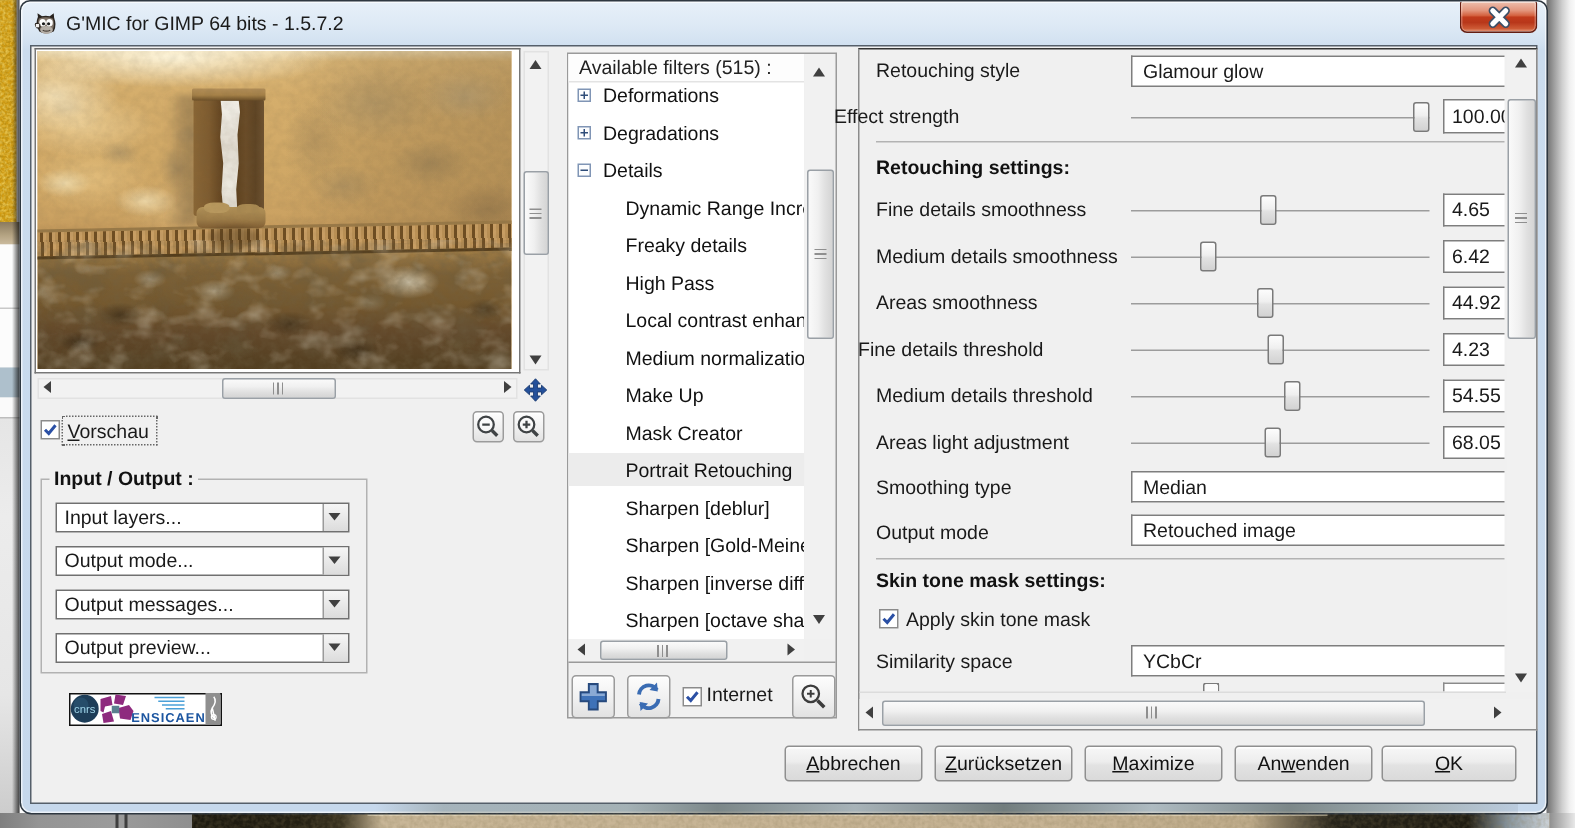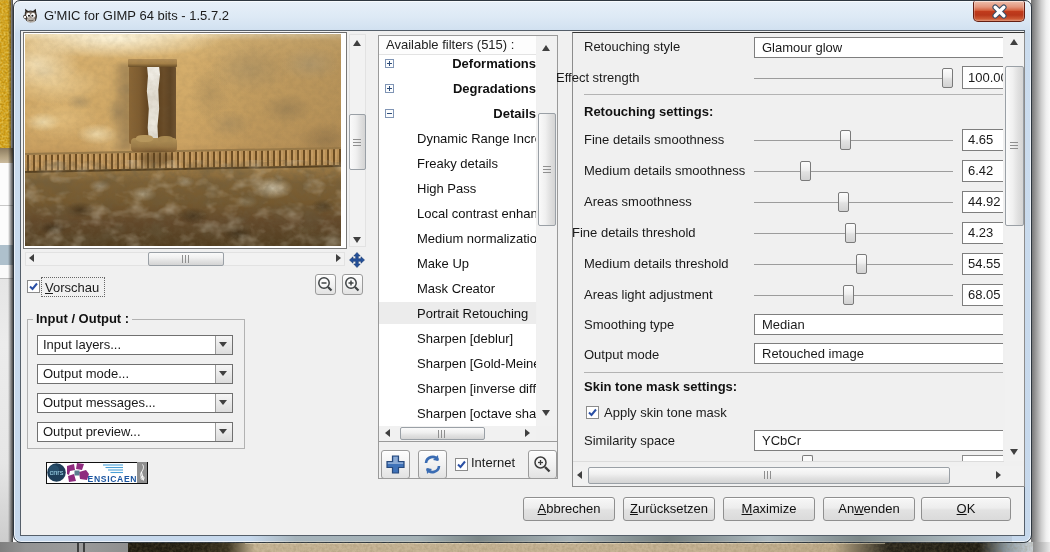--- a/index.html
+++ b/index.html
@@ -19,21 +19,21 @@
 .thumb{position:absolute;border:1px solid #9aa0a6;border-radius:2px;background:linear-gradient(90deg,#fafafa 0%,#f0f0f0 40%,#e0e0e0 70%,#d4d4d4 100%);}
 .thumbH{position:absolute;border:1px solid #9aa0a6;border-radius:2px;background:linear-gradient(180deg,#fafafa 0%,#f0f0f0 40%,#e0e0e0 70%,#d4d4d4 100%);}
 .track{position:absolute;background:#f2f2f2;border:1px solid #e2e2e2;}
 .tU{position:absolute;width:0;height:0;border-left:5px solid transparent;border-right:5px solid transparent;border-bottom:6px solid #404040;}
 .tD{position:absolute;width:0;height:0;border-left:5px solid transparent;border-right:5px solid transparent;border-top:6px solid #404040;}
 .tL{position:absolute;width:0;height:0;border-top:5px solid transparent;border-bottom:5px solid transparent;border-right:6px solid #404040;}
 .tR{position:absolute;width:0;height:0;border-top:5px solid transparent;border-bottom:5px solid transparent;border-left:6px solid #404040;}
 .gripV{position:absolute;width:8px;height:8px;background:repeating-linear-gradient(180deg,#8f8f8f 0 1px,transparent 1px 3px);}
 .gripH{position:absolute;width:8px;height:8px;background:repeating-linear-gradient(90deg,#8f8f8f 0 1px,transparent 1px 3px);}
 .row{position:absolute;font-size:13px;color:#111;white-space:nowrap;overflow:hidden;}
-.cat{font-weight:bold;font-size:13px;text-align:right;}
+.cat{font-weight:normal;font-size:13px;}
 .pm{position:absolute;width:9px;height:9px;border:1px solid #8095b5;background:#fcfdfe;}
 </style>
 </head>
 <body>
 
 <div class="abs" style="left:0;top:0;width:13px;height:552px;background:#ededed;"></div>
 <div class="abs" style="left:0;top:0;width:11px;height:148px;background:#d29c12;"></div>
 <svg class="abs" style="left:0;top:0;" width="11" height="148" viewBox="0 0 11 148">
   <filter id="gd">
       <feTurbulence type="fractalNoise" baseFrequency="0.55" numOctaves="2" seed="5"></feTurbulence>

